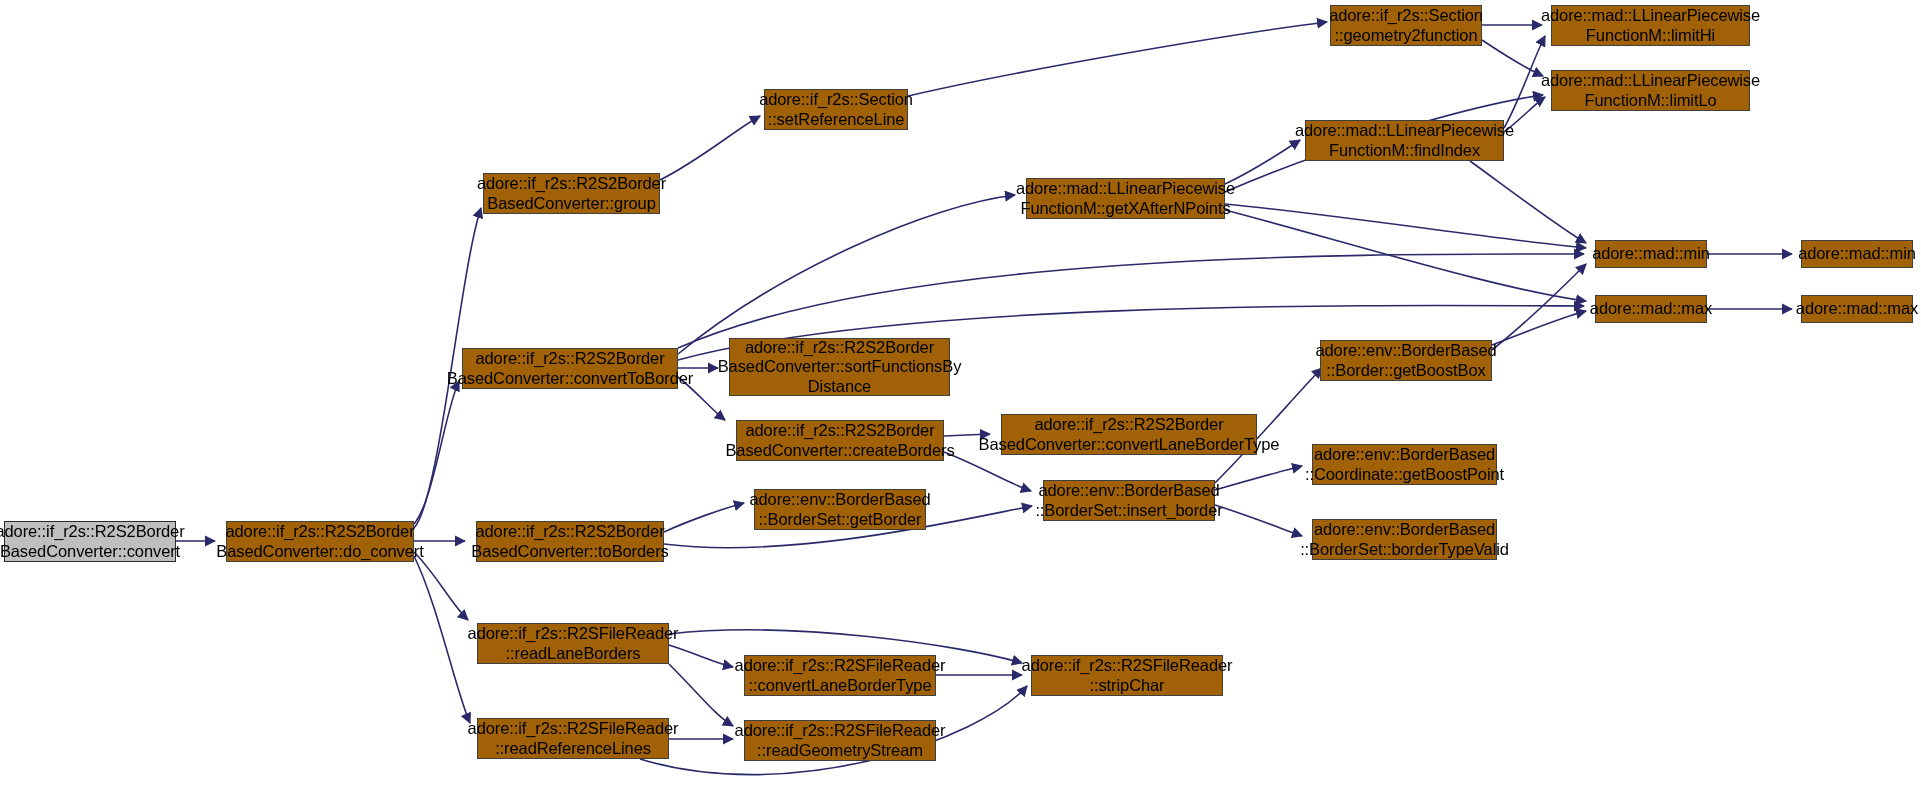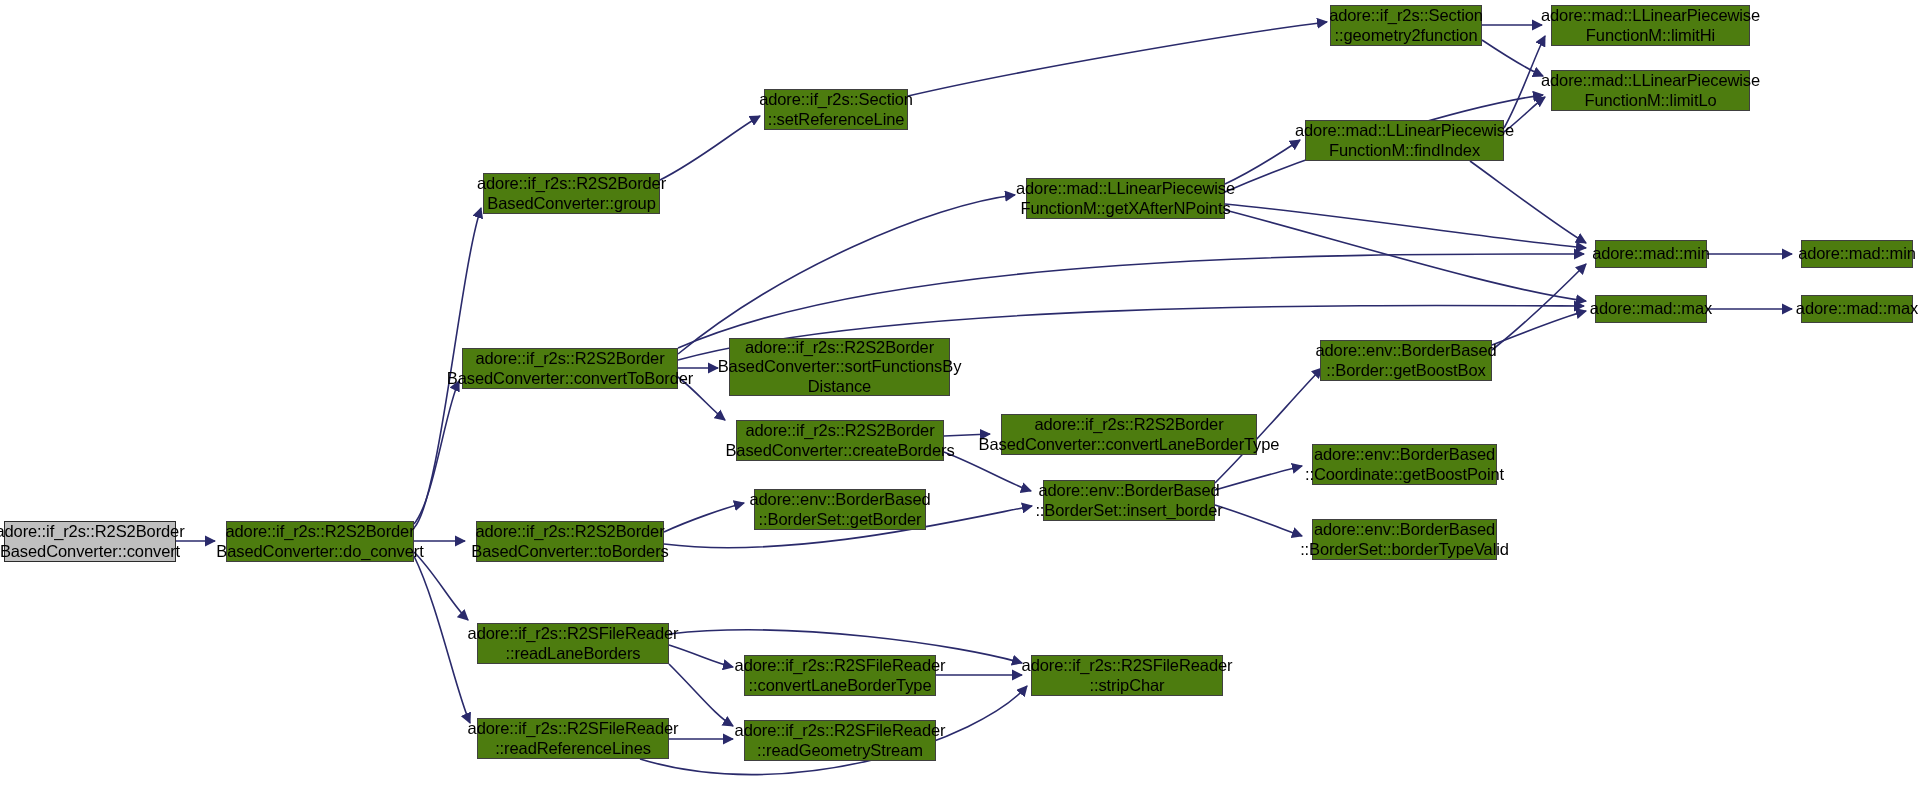--- a/index.html
+++ b/index.html
@@ -1,19 +1,19 @@
 <!DOCTYPE html>
 <html><head>
 <meta charset="utf-8">
 <style>
   html,body{margin:0;padding:0;background:#ffffff;}
   #canvas{position:relative;width:1921px;height:793px;background:#ffffff;
           font-family:"Liberation Sans","DejaVu Sans",sans-serif;overflow:hidden;}
   svg.edges{position:absolute;left:0;top:0;width:1921px;height:793px;pointer-events:none;}
-  .node{position:absolute;box-sizing:border-box;border:1.6px solid #404040;background:#4d7c0f;
+  .node{position:absolute;box-sizing:border-box;border:1.6px solid #404040;background:#a16207;
         display:flex;align-items:center;justify-content:center;text-align:center;
         color:#000000;font-size:16.5px;line-height:1.18;letter-spacing:-0.1px;}
   .node.root{background:#bfbfbf;border-color:#2b2b2b;}
   .node span{display:block;padding:0 4px;white-space:pre-line;}
 </style>
 </head>
 <body>
 
 <div id="canvas">
   <svg class="edges" viewBox="0 0 1921 793" xmlns="http://www.w3.org/2000/svg">

